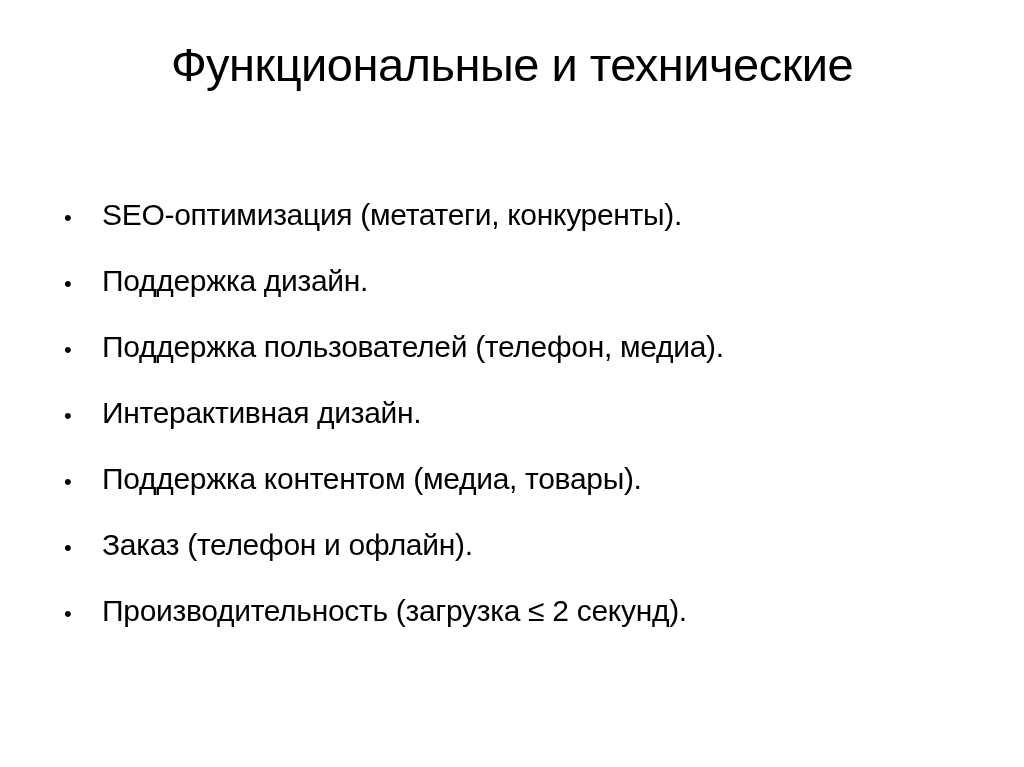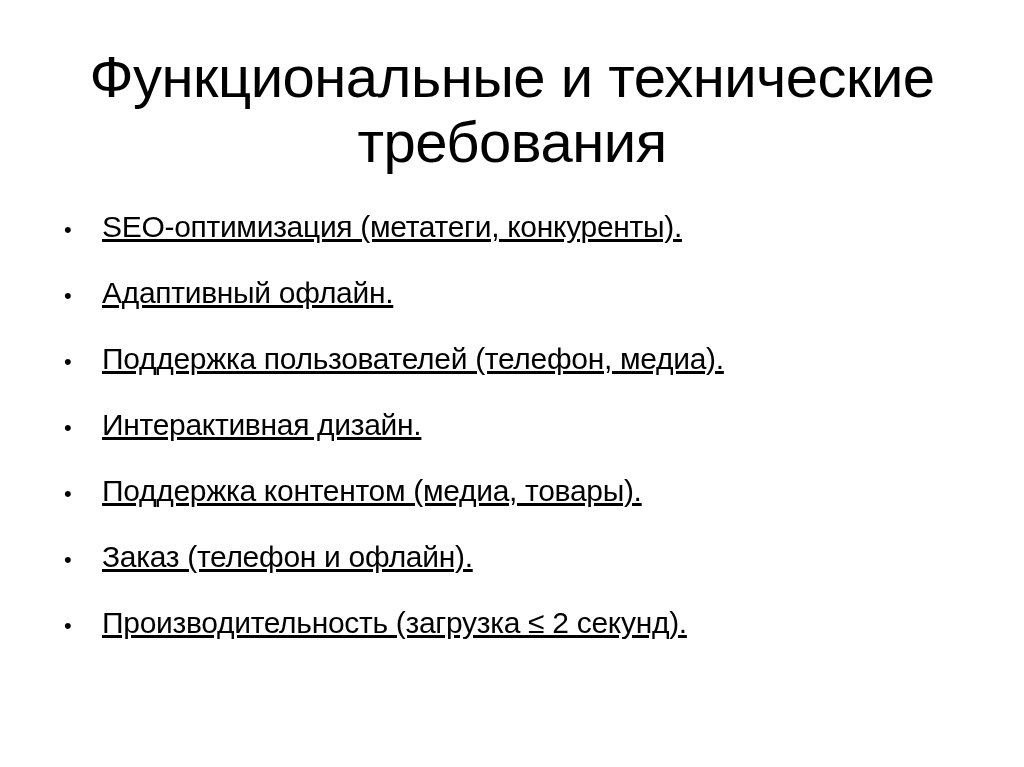--- a/index.html
+++ b/index.html
@@ -14,24 +14,24 @@
     font-family: "Liberation Sans", "DejaVu Sans", sans-serif;
     overflow: hidden;
   }
   .slide {
     position: relative;
     width: 1024px;
     height: 767px;
     background: #ffffff;
   }
   .title {
-    margin: 16px;
+    margin: 4px;
     padding-top: 28px;
     text-align: center;
-    font-size: 58px;
+    font-size: 47px;
     font-weight: 400;
     line-height: 65px;
     letter-spacing: -0.5px;
   }
   .title-line {
     display: block;
   }
   .bullets {
     list-style: none;
     margin: 0;
@@ -51,41 +51,39 @@
     white-space: nowrap;
   }
   .marker {
     flex: 0 0 38px;
     width: 38px;
     font-size: 22px;
     line-height: 66px;
   }
   .bullet-text {
     flex: 1 1 auto;
-    text-decoration: underline;
   }
 </style>
 </head>
 <body>
 
 <div class="slide">
 
   <h1 class="title">
     <span class="title-line">Функциональные и технические</span>
-    <span class="title-line">требования</span>
   </h1>
 
   <ul class="bullets">
     <li class="bullet-item">
       <span class="marker">•</span>
       <span class="bullet-text">SEO-оптимизация (метатеги, конкуренты).</span>
     </li>
     <li class="bullet-item">
       <span class="marker">•</span>
-      <span class="bullet-text">Адаптивный офлайн.</span>
+      <span class="bullet-text">Поддержка дизайн.</span>
     </li>
     <li class="bullet-item">
       <span class="marker">•</span>
       <span class="bullet-text">Поддержка пользователей (телефон, медиа).</span>
     </li>
     <li class="bullet-item">
       <span class="marker">•</span>
       <span class="bullet-text">Интерактивная дизайн.</span>
     </li>
     <li class="bullet-item">

